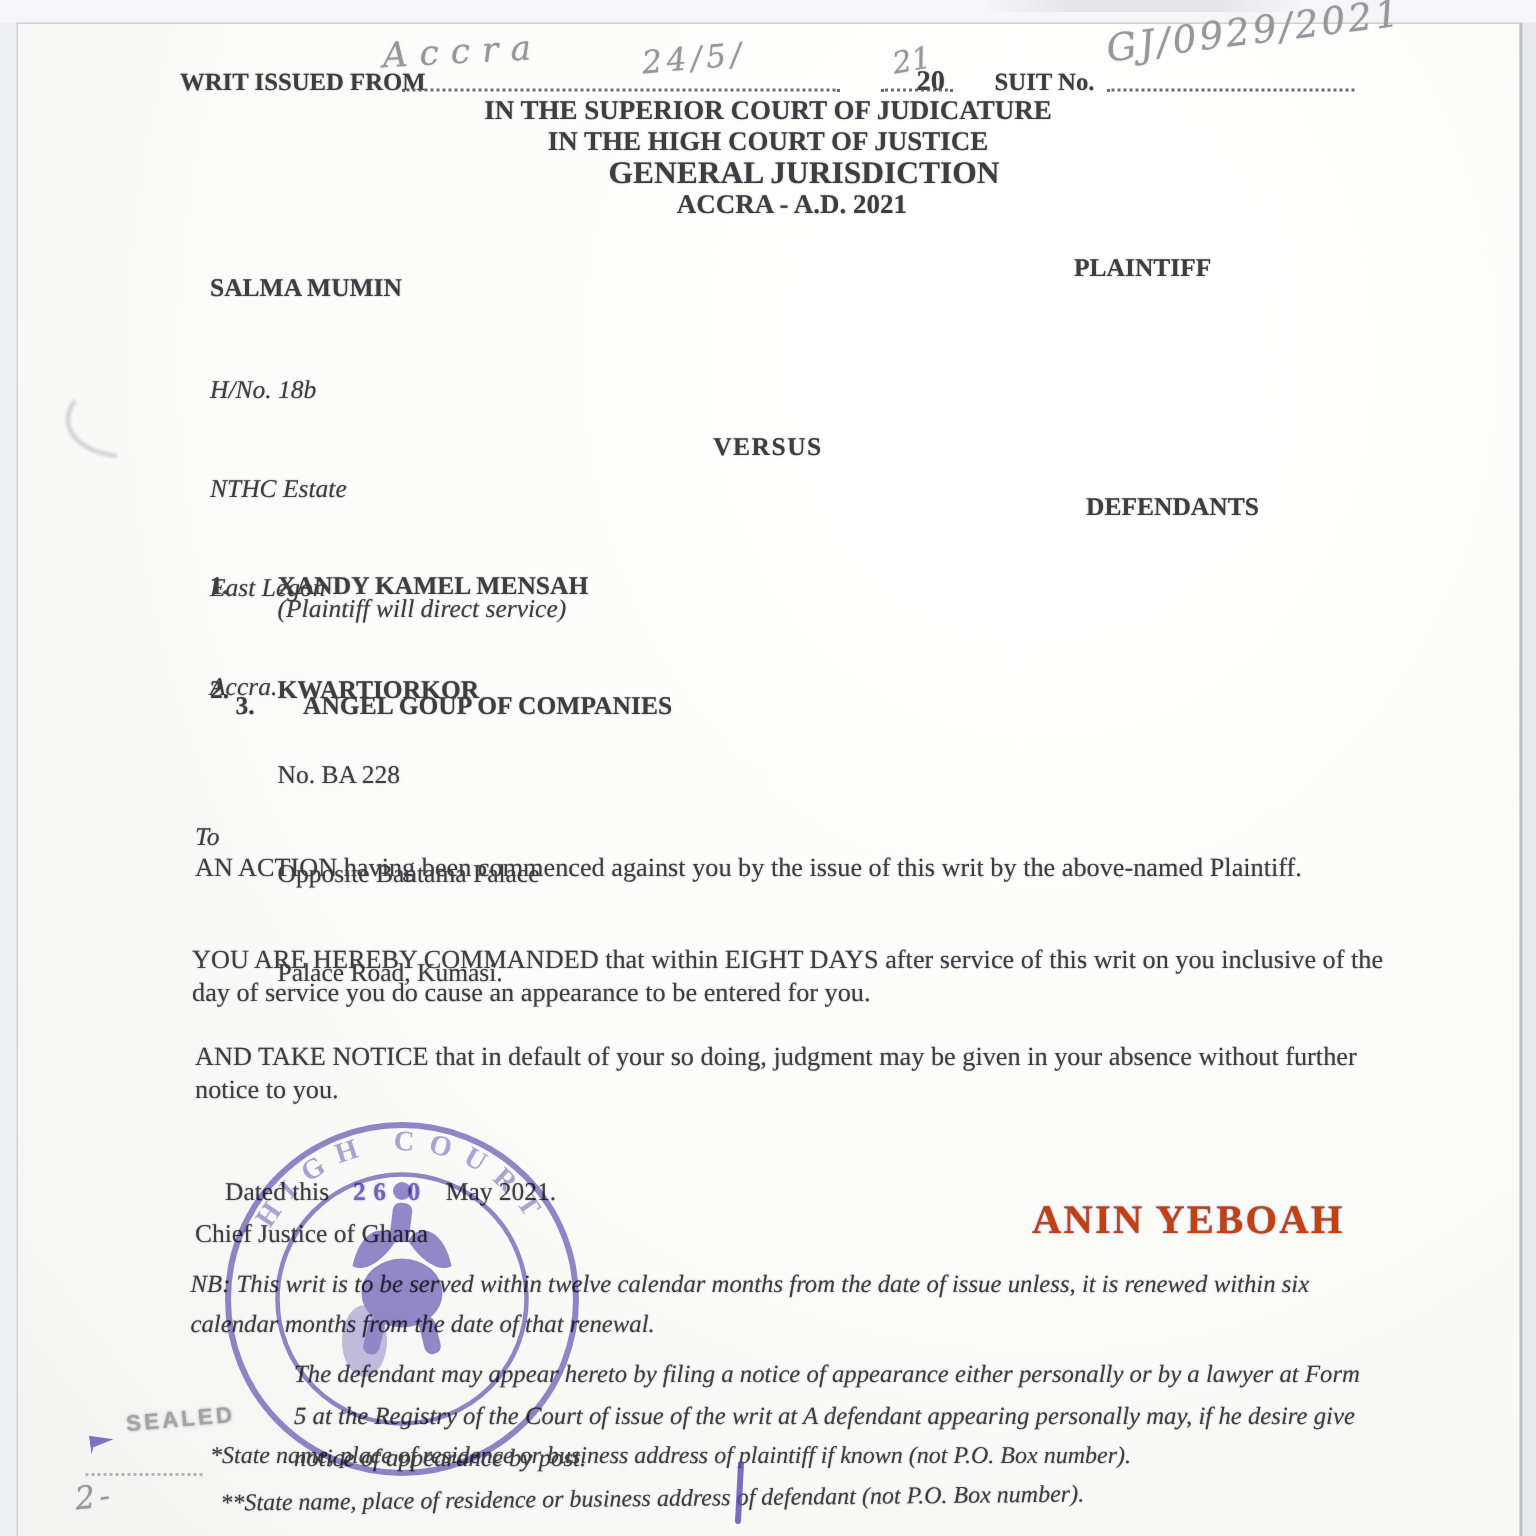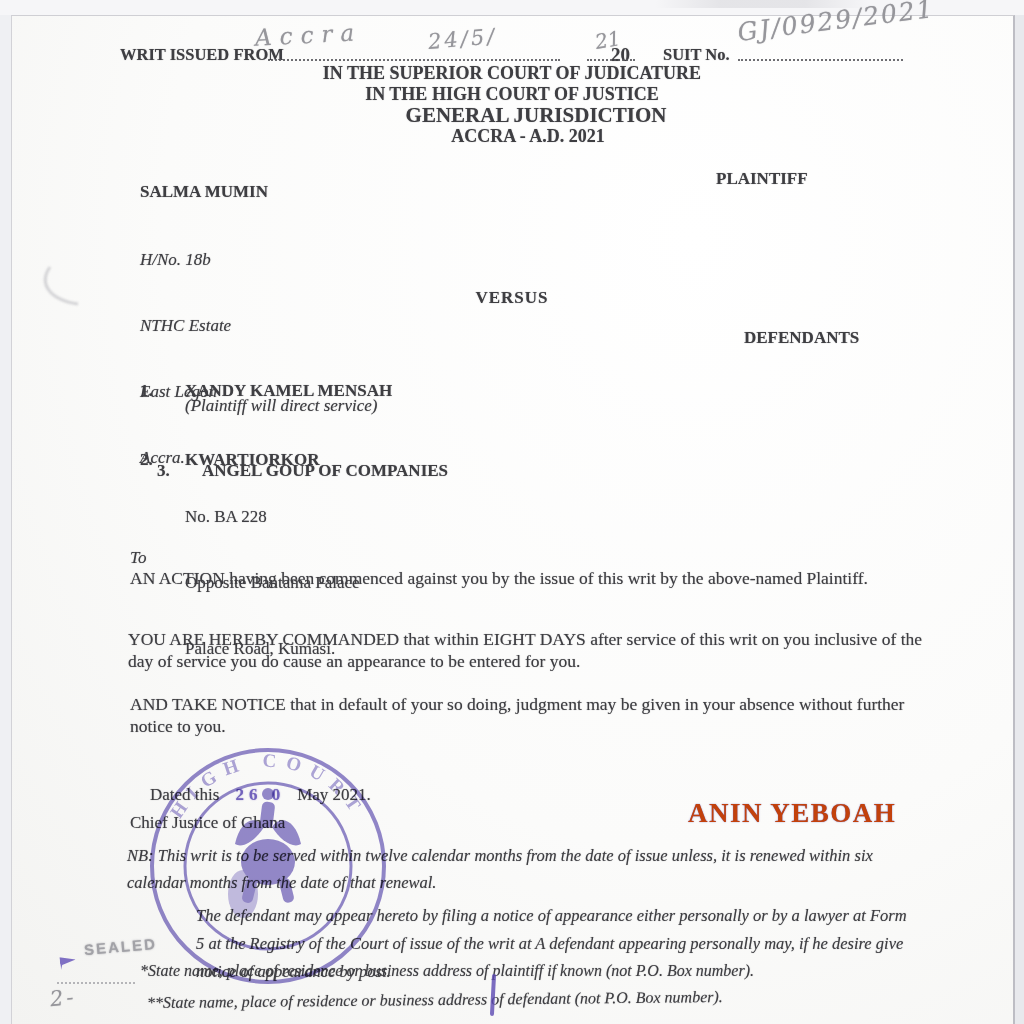--- a/index.html
+++ b/index.html
@@ -72,21 +72,21 @@
   <div class="t b" style="left:140px;top:181px;">SALMA MUMIN</div>
   <div class="t addr" style="left:140px;top:205px;font-style:italic;">
     <div>H/No. 18b</div>
     <div>NTHC Estate</div>
     <div>East Legon</div>
     <div>Accra.</div>
   </div>
 
   <div class="t b ctr" style="top:287px;letter-spacing:1px;">VERSUS</div>
 
-  <div class="t b" style="left:724px;top:327px;margin-left:20px;">DEFENDANTS</div>
+  <div class="t b" style="left:724px;top:327px;">DEFENDANTS</div>
   <div class="t" style="left:140px;top:333px;line-height:23px;">
     <div><span class="num">1.</span><span class="b">XANDY KAMEL MENSAH</span></div>
     <div><span class="num">2.</span><span class="b">KWARTIORKOR</span></div>
   </div>
   <div class="t i" style="left:185px;top:395px;">(Plaintiff will direct service)</div>
 
   <div class="t" style="left:140px;top:438px;">
     <span class="num">3.</span><span class="b">ANGEL GOUP OF COMPANIES</span>
   </div>
   <div class="t addr" style="left:185px;top:462px;">

